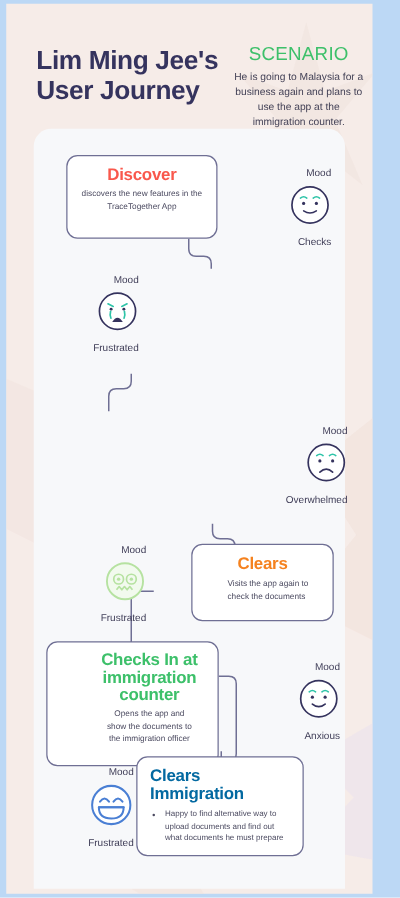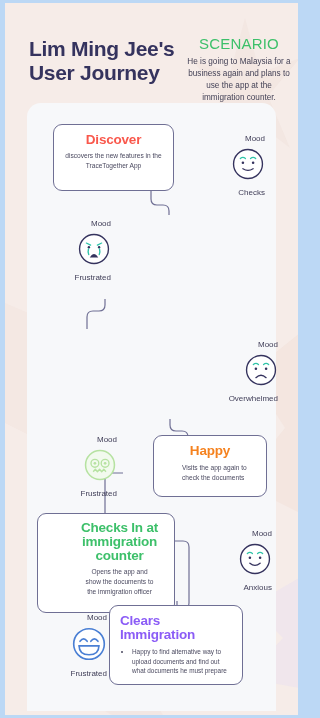--- a/index.html
+++ b/index.html
@@ -166,21 +166,21 @@
         <path d="M23,13.5 Q26,11 29,13.5" stroke="#2ec4a8" stroke-width="1.5" fill="none" stroke-linecap="round"></path>
         <circle cx="14" cy="18.5" r="1.5" fill="#35335e"></circle>
         <circle cx="26" cy="18.5" r="1.5" fill="#35335e"></circle>
         <path d="M14,29 Q20,23.5 26,29" stroke="#35335e" stroke-width="1.6" fill="none" stroke-linecap="round"></path>
       </svg>
     </div>
     <div class="mname">Overwhelmed</div>
   </div>
 
   <div class="card center" style="left:148px; top:432px; width:114px; height:62px;">
-    <h3 style="color:#f5821f; margin-top:2px;">Happy</h3>
+    <h3 style="color:#f5821f; margin-top:2px;">Clears</h3>
     <div class="desc" style="text-align:left; padding-left:20px; margin-top:5px;">Visits the app again to check the documents</div>
   </div>
   <div class="mood" style="left:38px; top:432px;">
     <div class="mlabel">Mood</div>
     <div class="face">
       <svg width="34" height="34" viewBox="0 0 40 40">
         <circle cx="20" cy="20" r="17" fill="#f2faee" stroke="#b6e2a1" stroke-width="1.8"></circle>
         <circle cx="14" cy="18" r="4.6" fill="none" stroke="#b6e2a1" stroke-width="1.6"></circle>
         <circle cx="26" cy="18" r="4.6" fill="none" stroke="#b6e2a1" stroke-width="1.6"></circle>
         <circle cx="14" cy="18" r="1.6" fill="#b6e2a1"></circle>
@@ -204,21 +204,21 @@
         <path d="M23,13.5 Q26,11 29,13.5" stroke="#2ec4a8" stroke-width="1.5" fill="none" stroke-linecap="round"></path>
         <circle cx="14" cy="18.5" r="1.5" fill="#35335e"></circle>
         <circle cx="26" cy="18.5" r="1.5" fill="#35335e"></circle>
         <path d="M14,25 Q20,30 26,25" stroke="#35335e" stroke-width="1.6" fill="none" stroke-linecap="round"></path>
       </svg>
     </div>
     <div class="mname">Anxious</div>
   </div>
 
   <div class="card" style="left:104px; top:602px; width:134px; height:80px;">
-    <h3 style="color:#8b5cf6; margin:2px 0 0 2px; line-height:1.04;">Clears Immigration</h3>
+    <h3 style="color:#0369a1; margin:2px 0 0 2px; line-height:1.04;">Clears Immigration</h3>
     <ul style="margin-top:5px; margin-left:14px;">
       <li>Happy to find alternative way to upload documents and find out what documents he must prepare</li>
     </ul>
   </div>
   <div class="mood" style="left:28px; top:610px;">
     <div class="mlabel">Mood</div>
     <div class="face">
       <svg width="36" height="36" viewBox="0 0 40 40">
         <circle cx="20" cy="20" r="17" fill="#fff" stroke="#4a7fd4" stroke-width="1.8"></circle>
         <path d="M10,17 Q14,11.5 18,17" stroke="#4a7fd4" stroke-width="1.8" fill="none" stroke-linecap="round"></path>

